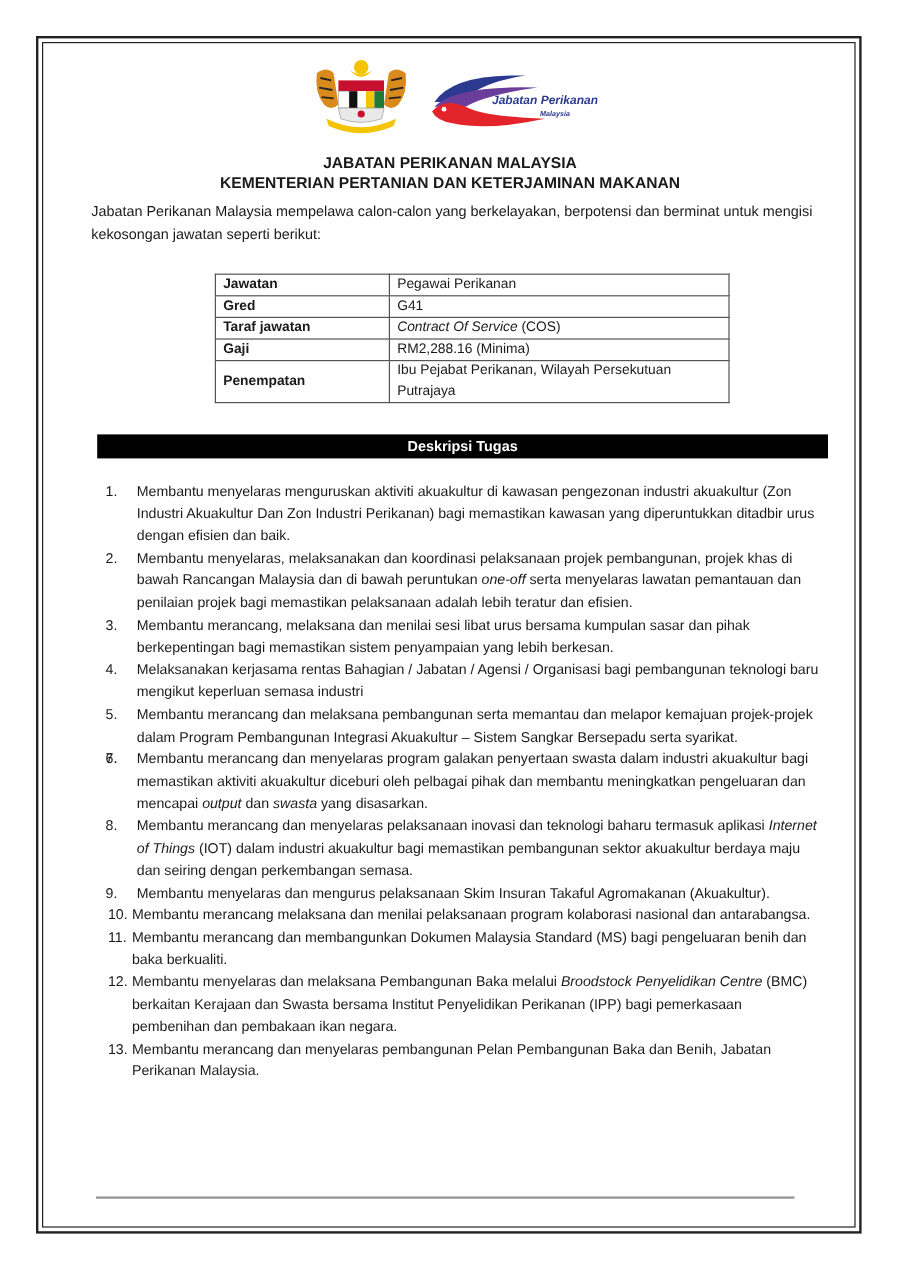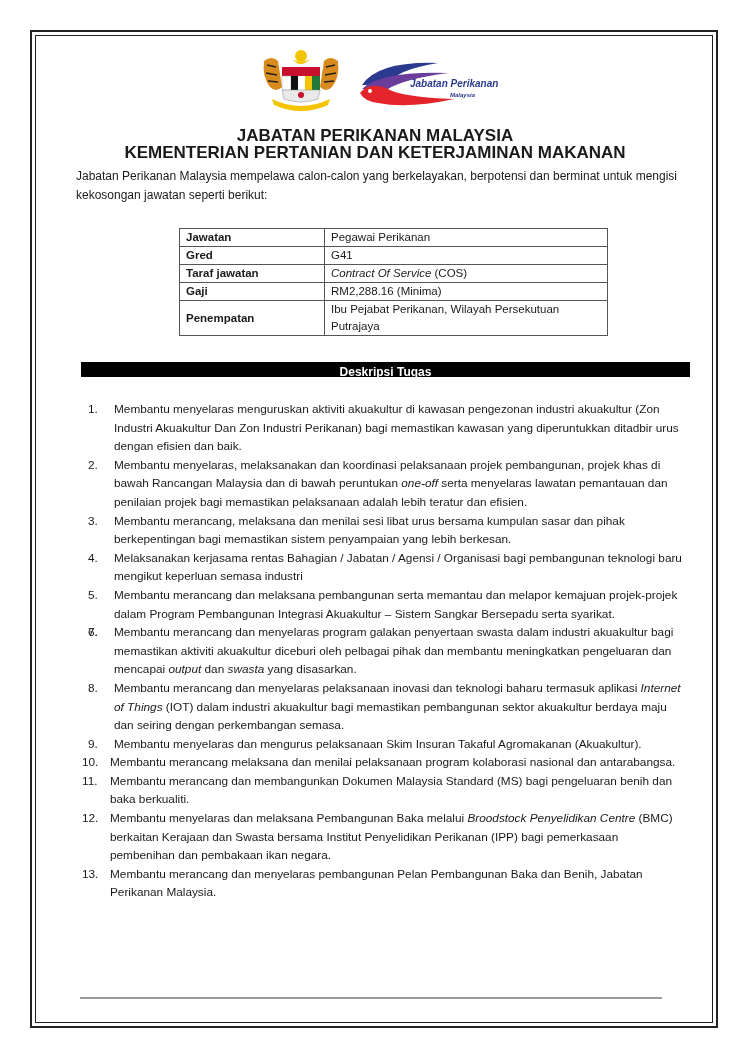--- a/index.html
+++ b/index.html
@@ -6,34 +6,34 @@
   body { width: 750px; height: 1061px; position: relative; overflow: hidden;
          font-family: "Liberation Sans", sans-serif; color: #1a1a1a; }
   .border-outer { position: absolute; left: 30px; top: 30px; width: 688px; height: 998px;
                   border: 2px solid #222; box-sizing: border-box; }
   .border-inner { position: absolute; left: 35px; top: 35px; width: 678px; height: 988px;
                   border: 1px solid #222; box-sizing: border-box; }
   .logos { position: absolute; left: 0; top: 45px; width: 750px; height: 72px; padding-left: 36px; }
   .crest { position: absolute; left: 258px; top: 2px; width: 86px; height: 66px; }
   .jpm-logo { position: absolute; left: 358px; top: 10px; width: 140px; height: 56px; }
   .header { position: absolute; left: 0; top: 127px; width: 750px; text-align: center;
-            font-weight: bold; font-size: 17px; line-height: 17px; }
+            font-weight: bold; font-size: 13px; line-height: 17px; }
   .intro { position: absolute; left: 76px; top: 167px; width: 636px; font-size: 12px; line-height: 19px; }
   table.info { position: absolute; left: 179px; top: 228px; width: 429px; border-collapse: collapse;
                font-size: 11.5px; }
   table.info td { border: 1px solid #555; padding: 0 6px; height: 17px; line-height: 17px; }
   table.info td.k { font-weight: bold; width: 132px; }
-  .bar { position: absolute; left: 81px; top: 362px; width: 609px; height: 15px; background: #000;
+  .bar { position: absolute; left: 81px; top: 362px; width: 609px; height: 20px; background: #000;
          color: #fff; font-weight: bold; font-size: 12px; text-align: center; line-height: 21px; }
   ol.tasks { position: absolute; left: 82px; top: 400px; width: 600px; margin: 0; padding: 0; list-style: none;
              font-size: 11.8px; line-height: 18.6px; }
   ol.tasks li { position: relative; padding-left: 32px; }
   ol.tasks li.two { padding-left: 28px; }
   ol.tasks .num { position: absolute; left: 6px; top: 0; }
-  ol.tasks li.two .num { left: 0; }
+  ol.tasks li.two .num { left: 8px; }
   .footer-line { position: absolute; left: 80px; top: 997px; width: 582px; height: 0;
                  border-top: 2px solid #999; }
   i { font-style: italic; }
 </style>
 </head>
 <body>
 
 <div class="border-outer"></div>
 <div class="border-inner"></div>
 

